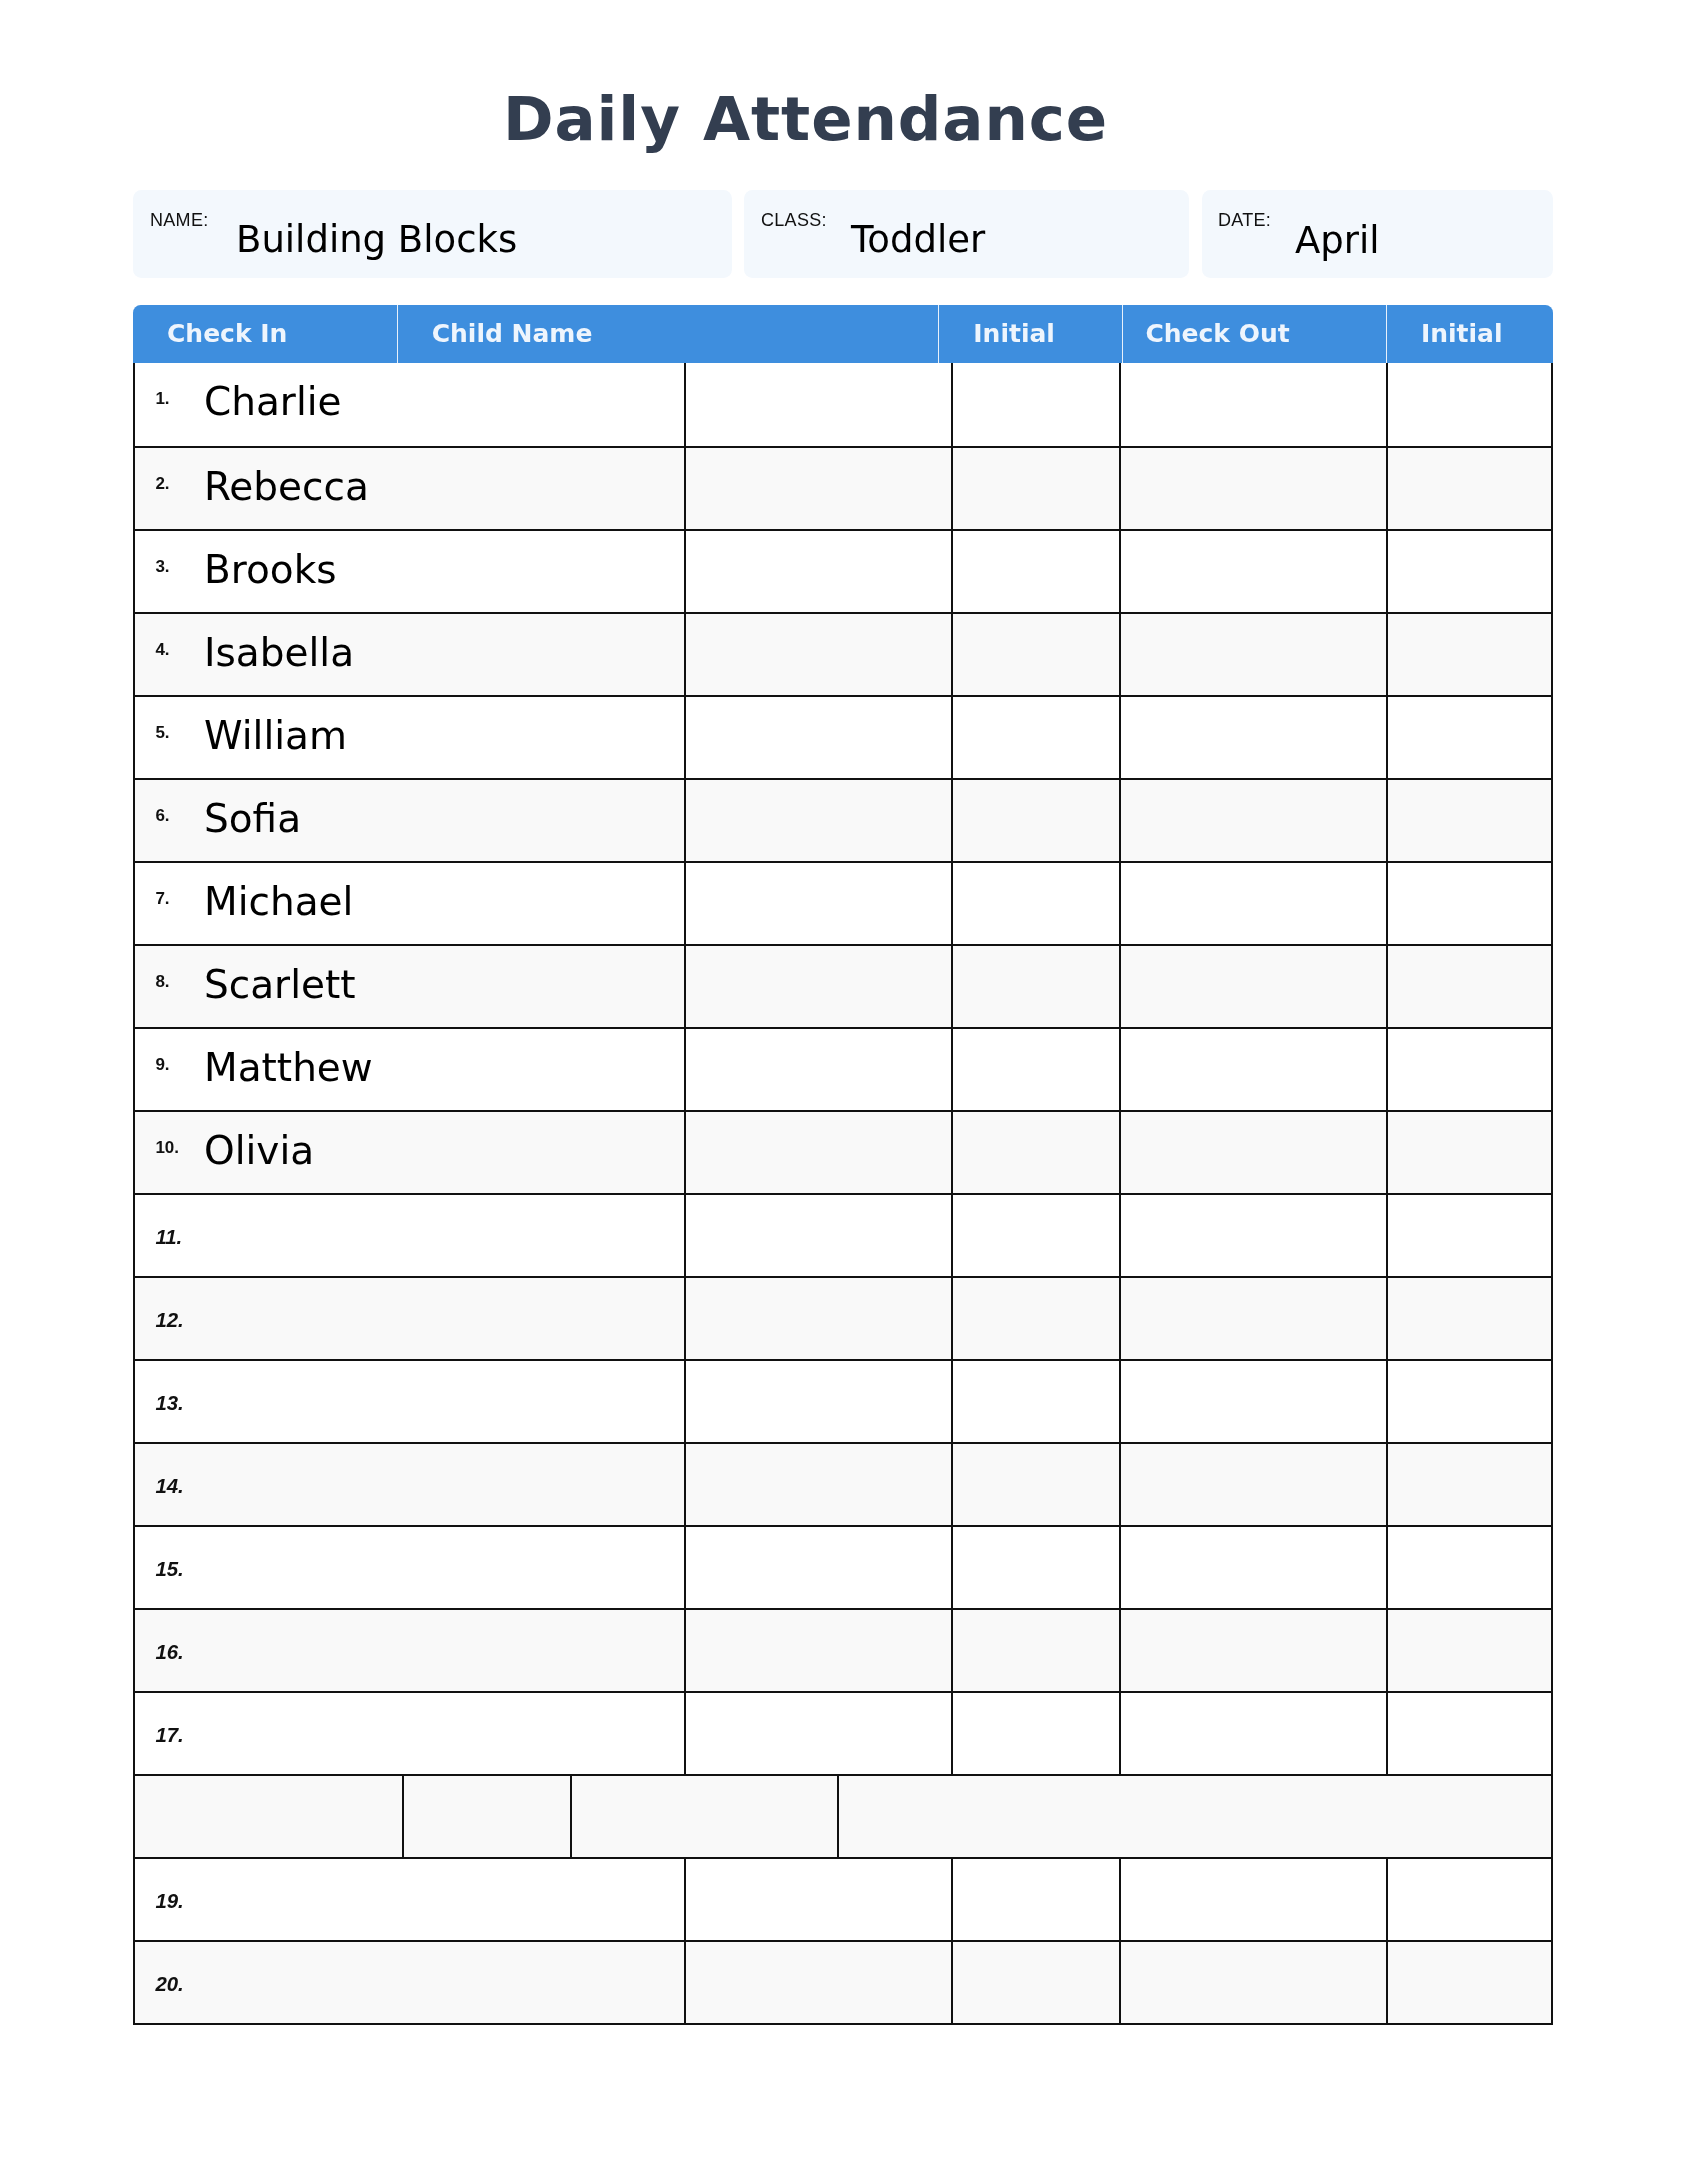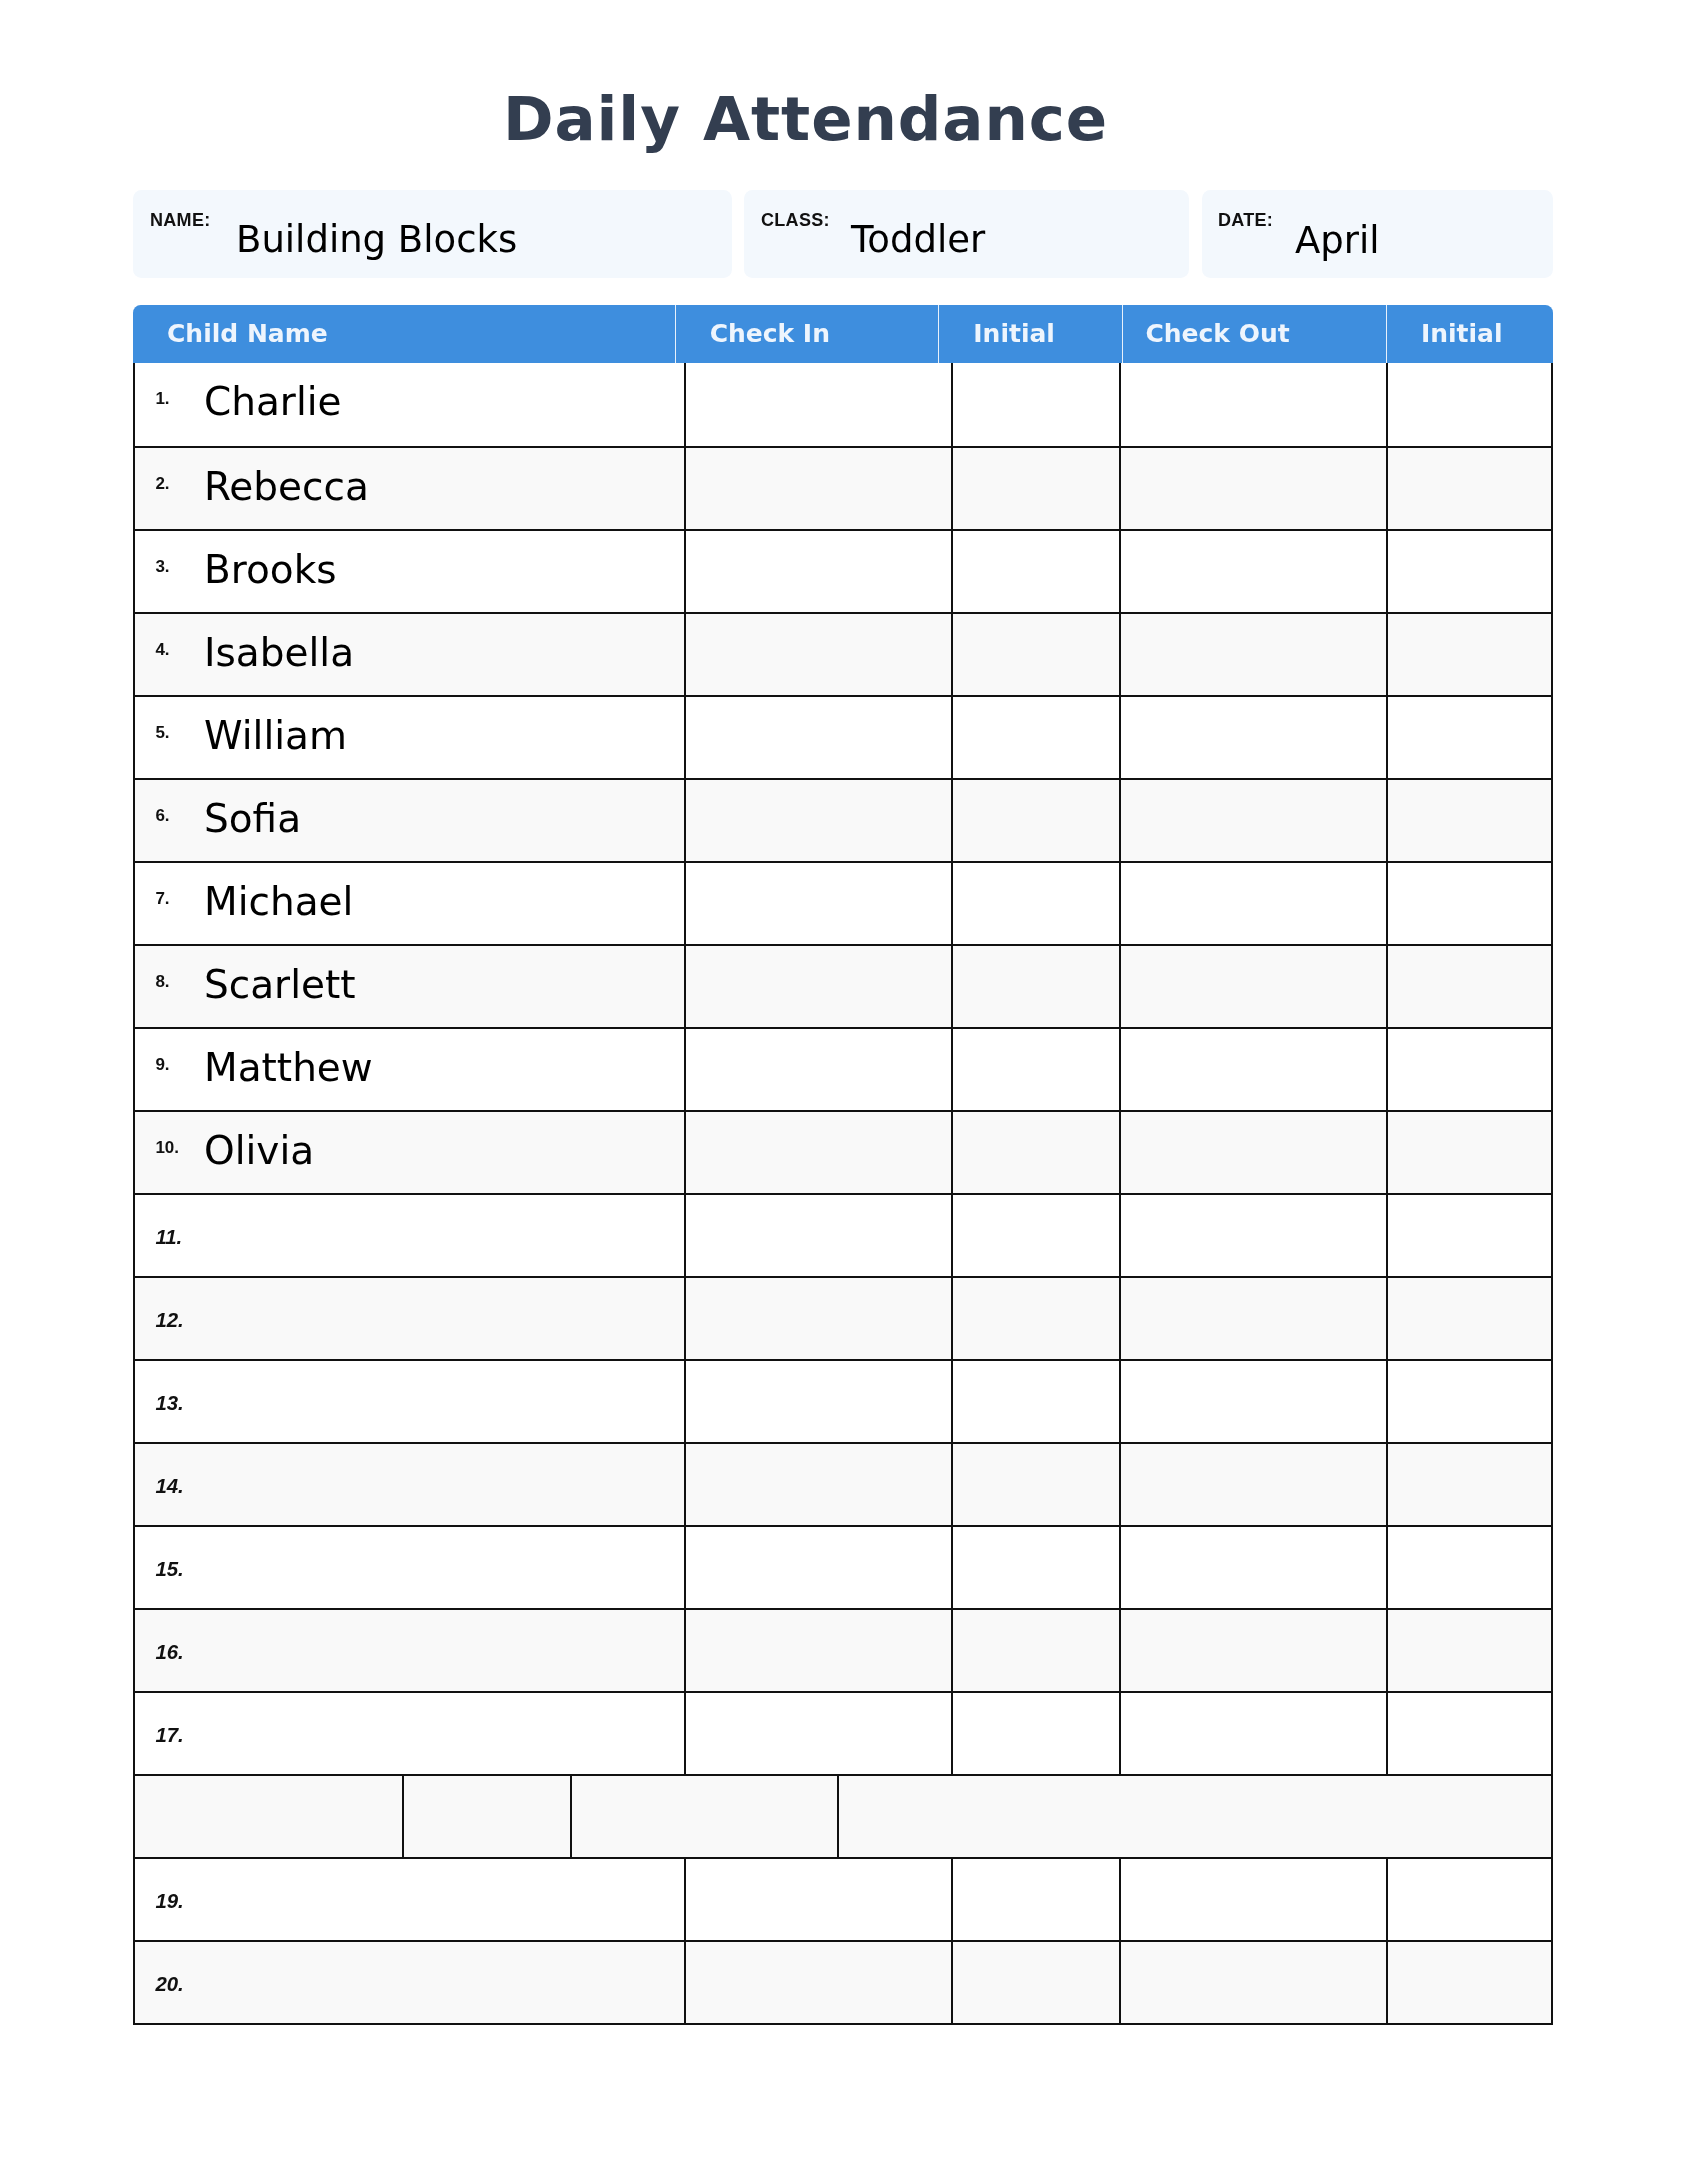--- a/index.html
+++ b/index.html
@@ -33,21 +33,21 @@
     top: 190px;
     height: 88px;
     background: #f3f8fd;
     border-radius: 8.5px;
     box-sizing: border-box;
   }
   .info-label {
     position: absolute;
     top: 20.4px;
     font-family: "Liberation Sans", sans-serif;
-    font-weight: bold;
+    font-weight: normal;
     font-size: 18px;
     color: #111111;
     letter-spacing: 0.3px;
   }
   .info-value {
     position: absolute;
     top: 25.6px;
     font-family: "DejaVu Sans", sans-serif;
     font-size: 37px;
     color: #000000;
@@ -147,22 +147,22 @@
   <span class="info-value" style="left:107px;">Toddler</span>
 </div>
 
 <div class="info-box" style="left:1202px;width:351px;">
   <span class="info-label" style="left:16px;">DATE:</span>
   <span class="info-value" style="left:93px;top:27px;">April</span>
 </div>
 
 <div class="table">
   <div class="thead">
+    <div class="th c1" style="width:267px;">Check In</div>
     <div class="th c0" style="padding-left:34px;">Child Name</div>
-    <div class="th c1" style="width:267px;">Check In</div>
     <div class="th c2">Initial</div>
     <div class="th c3" style="padding-left:22px;margin-left:18px;">Check Out</div>
     <div class="th c4" style="width:169px;">Initial</div>
   </div>
   <div class="tbody" id="tbody">
       <div class="tr">
         <div class="td c0">
           <span class="row-num named">1.</span>
           <span class="child-name">Charlie</span>
         </div>

